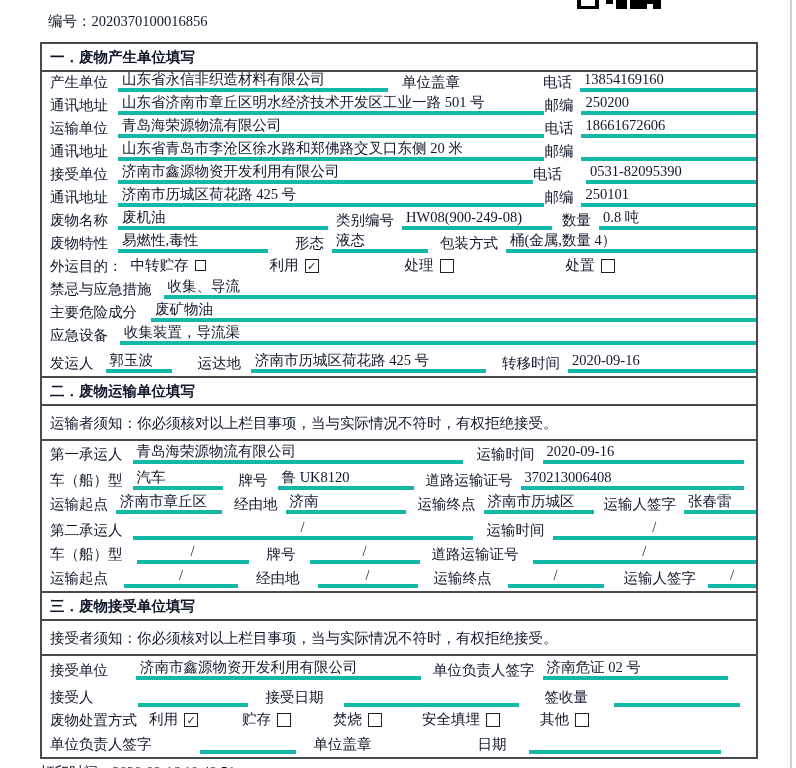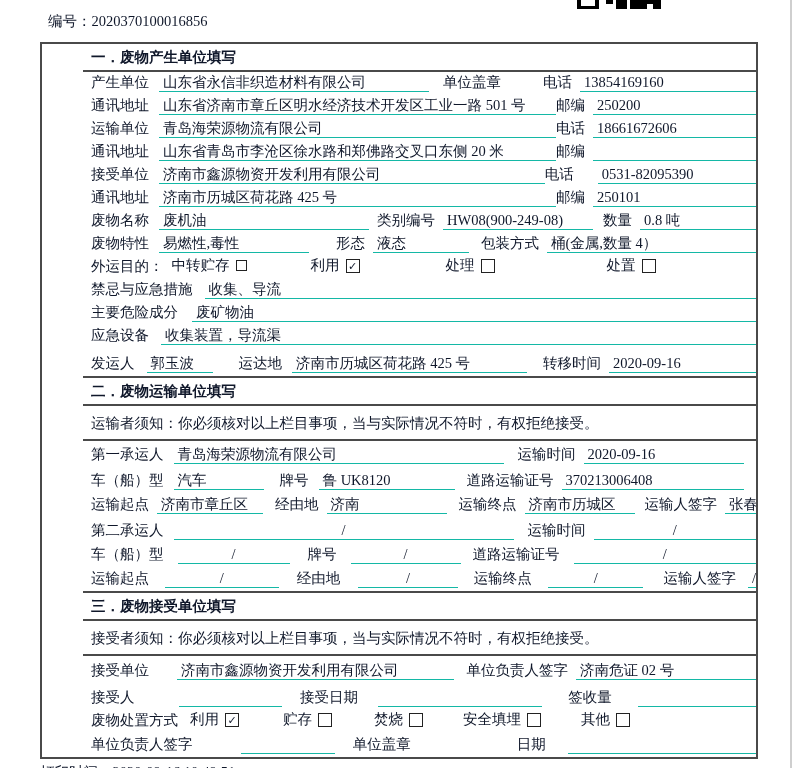--- a/index.html
+++ b/index.html
@@ -7,28 +7,28 @@
        font-family:"Liberation Serif","DejaVu Serif",serif;color:#0f172a;font-size:14.5px;}
   .hdr{position:relative;height:42px;}
   .serial{position:absolute;left:48px;top:12px;white-space:nowrap;}
   .title{position:absolute;left:332px;top:2px;font-size:23px;font-weight:bold;letter-spacing:1px;white-space:nowrap;}
   .qr{position:absolute;left:577px;top:0;height:9px;display:flex;align-items:flex-start;}
   .qr-o{width:22px;height:9px;border-left:4px solid #000;border-right:4px solid #000;border-bottom:3px solid #000;box-sizing:border-box;}
   .qr-sp{width:7px;height:1px;}
   .qr-f9{height:9px;background:#000;}
   .qr-f4{height:4px;background:#000;}
   .edge{position:absolute;left:790px;top:0;width:2px;height:768px;background:#cfcfcf;}
-  .form{margin-left:40px;width:718px;border:2px solid #4a4a4a;box-sizing:border-box;background:#fff;padding-left:41px;}
+  .form{margin-left:40px;width:718px;border:2px solid #4a4a4a;box-sizing:border-box;background:#fff;}
   .sec{}
   .sec + .sec{border-top:2px solid #4a4a4a;}
   .sec-h{border-bottom:2px solid #4a4a4a;font-weight:bold;padding:4px 0 3px 8px;font-size:14.5px;}
   .notice{border-bottom:2px solid #4a4a4a;padding:8px 0 6px 8px;}
   .row{display:flex;align-items:flex-end;padding:0 0 3px 8px;box-sizing:border-box;}
   .lb{white-space:nowrap;}
-  .uv{border-bottom:1px solid #14b8a6;min-height:18px;line-height:18px;white-space:nowrap;
+  .uv{border-bottom:4px solid #14b8a6;min-height:18px;line-height:18px;white-space:nowrap;
       padding:0 4px;box-sizing:border-box;overflow:hidden;}
   .ctr{text-align:center;}
   .fill{flex:1;}
   .sp{flex:1;}
   .opt{display:flex;align-items:center;margin-bottom:1px;}
   .cb{display:inline-block;width:12px;height:12px;border:1px solid #222;margin-left:6px;
       font-size:11px;line-height:12px;text-align:center;box-sizing:content-box;
       font-family:"Liberation Sans","DejaVu Sans",sans-serif;}
   .cb-sm{width:9px;height:9px;line-height:9px;font-size:8px;}
   .pt{margin:4px 0 0 40px;white-space:nowrap;}

